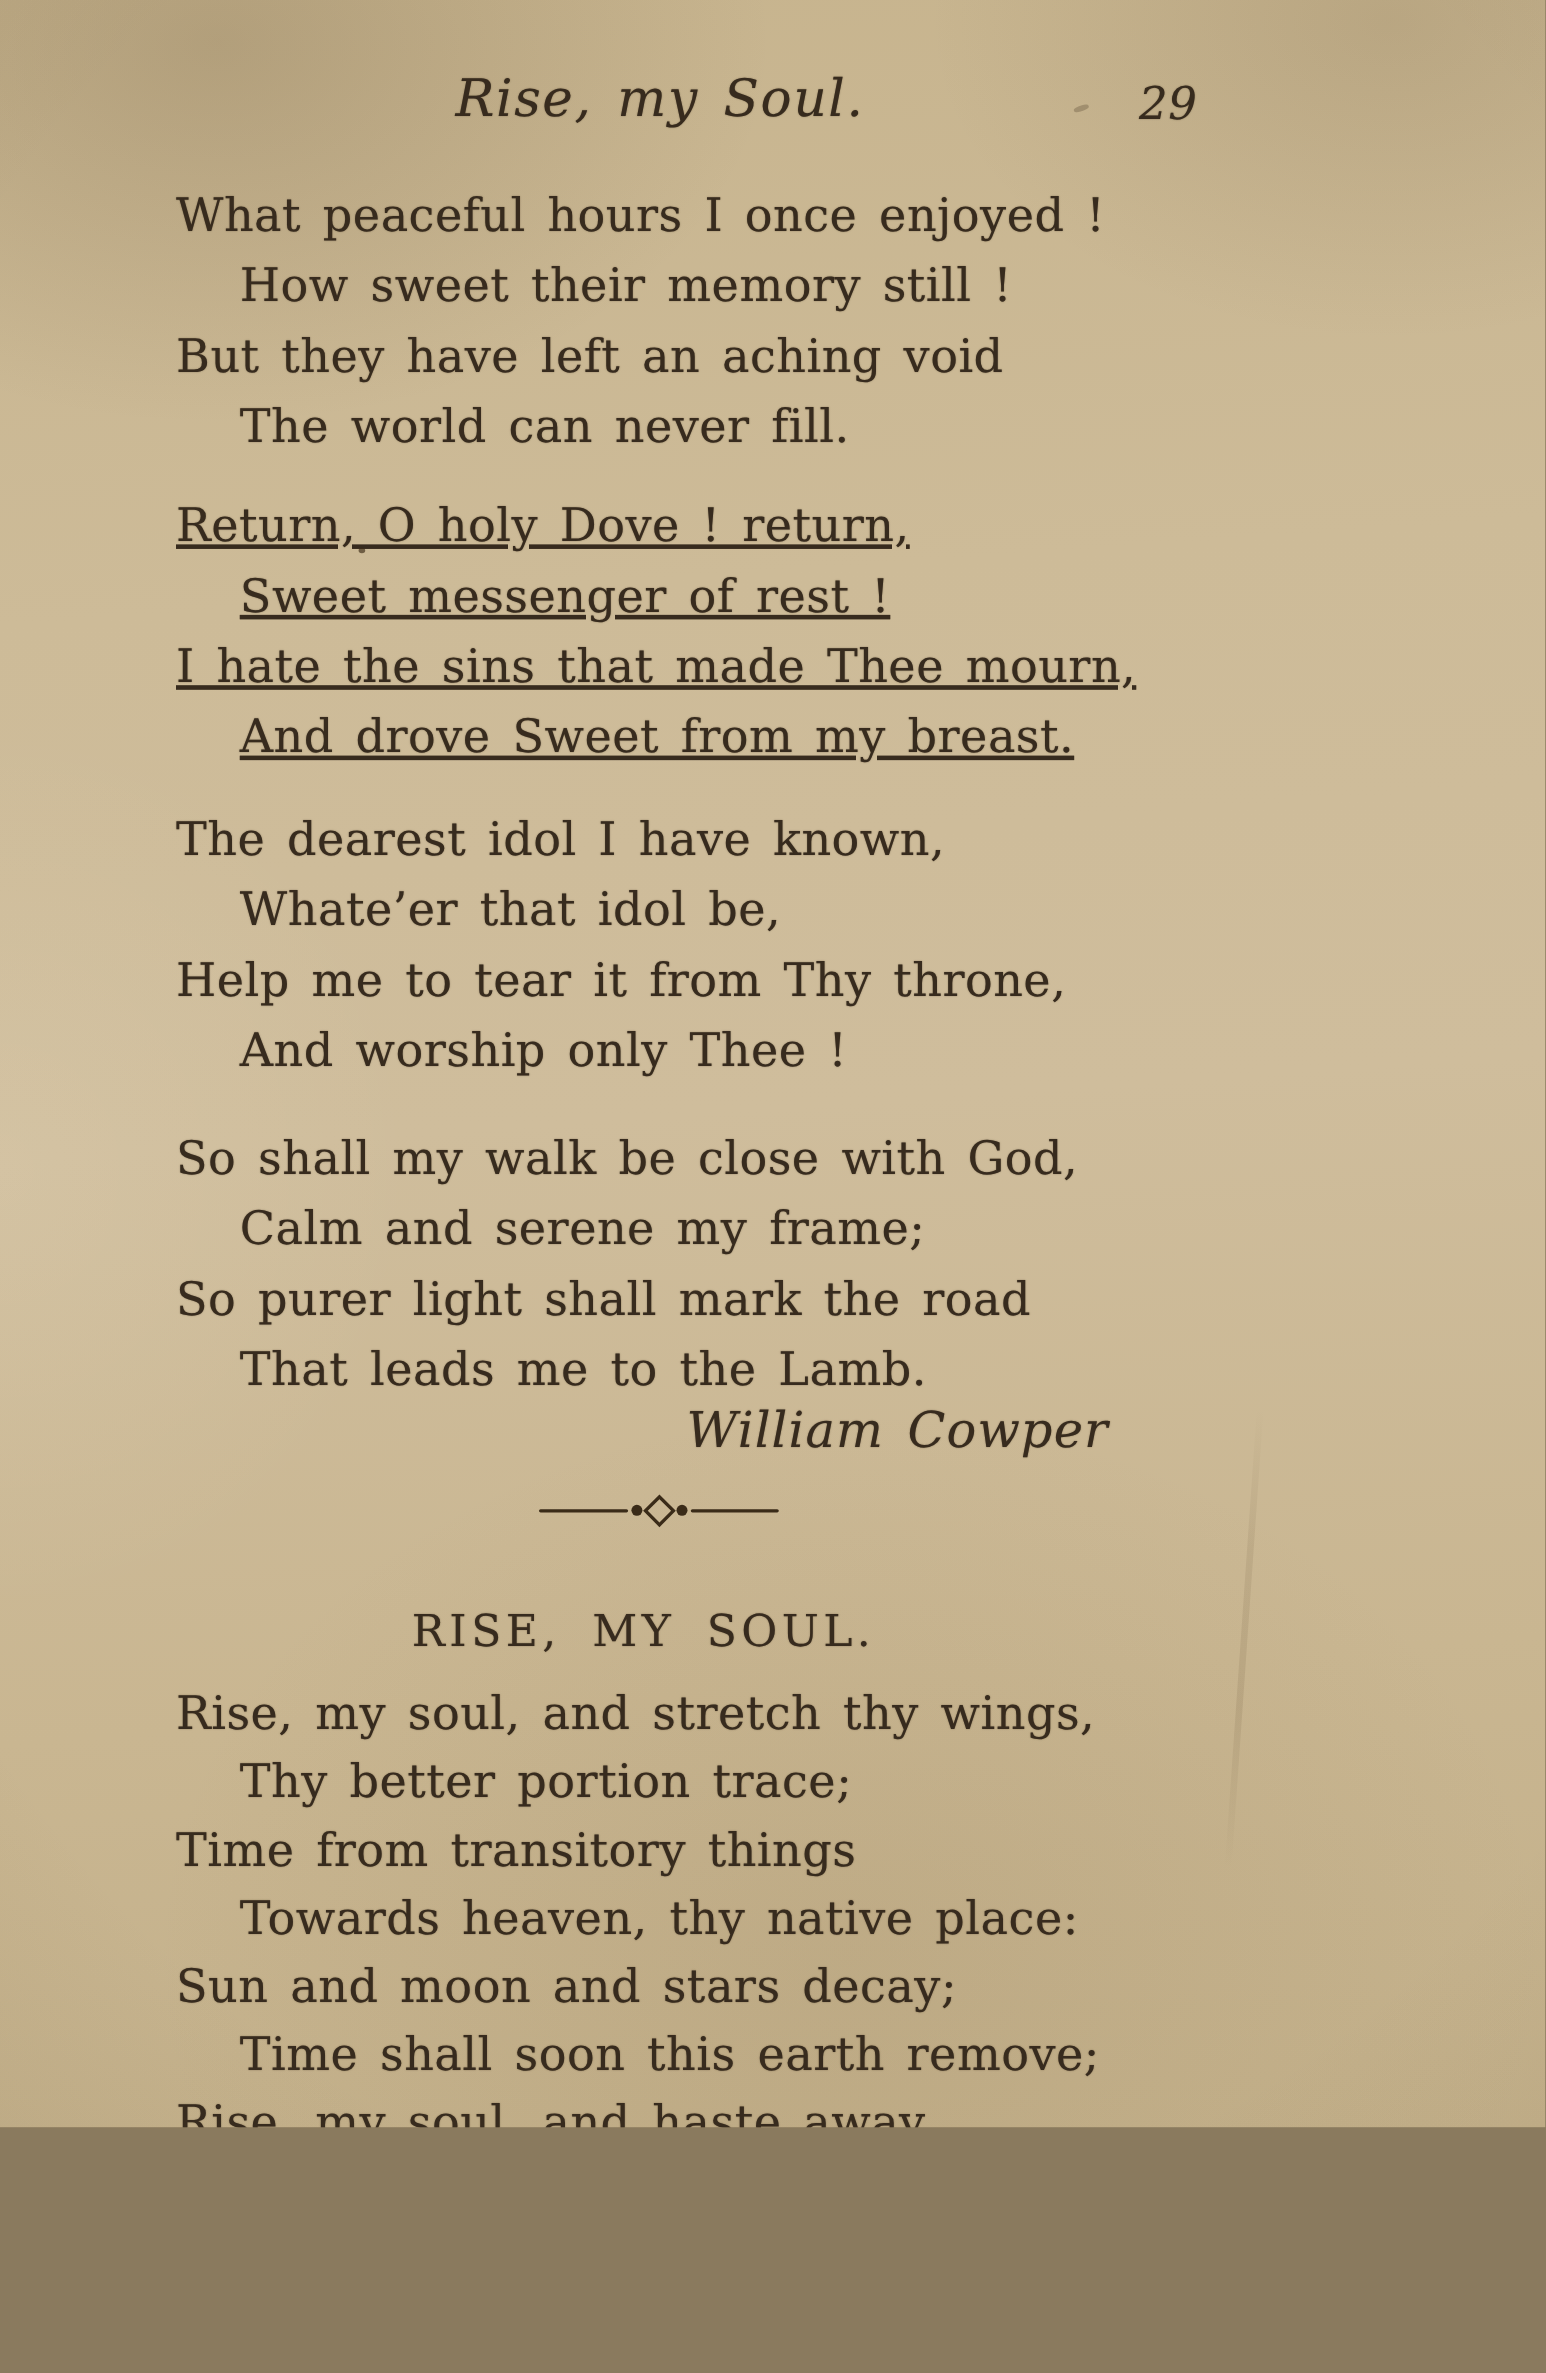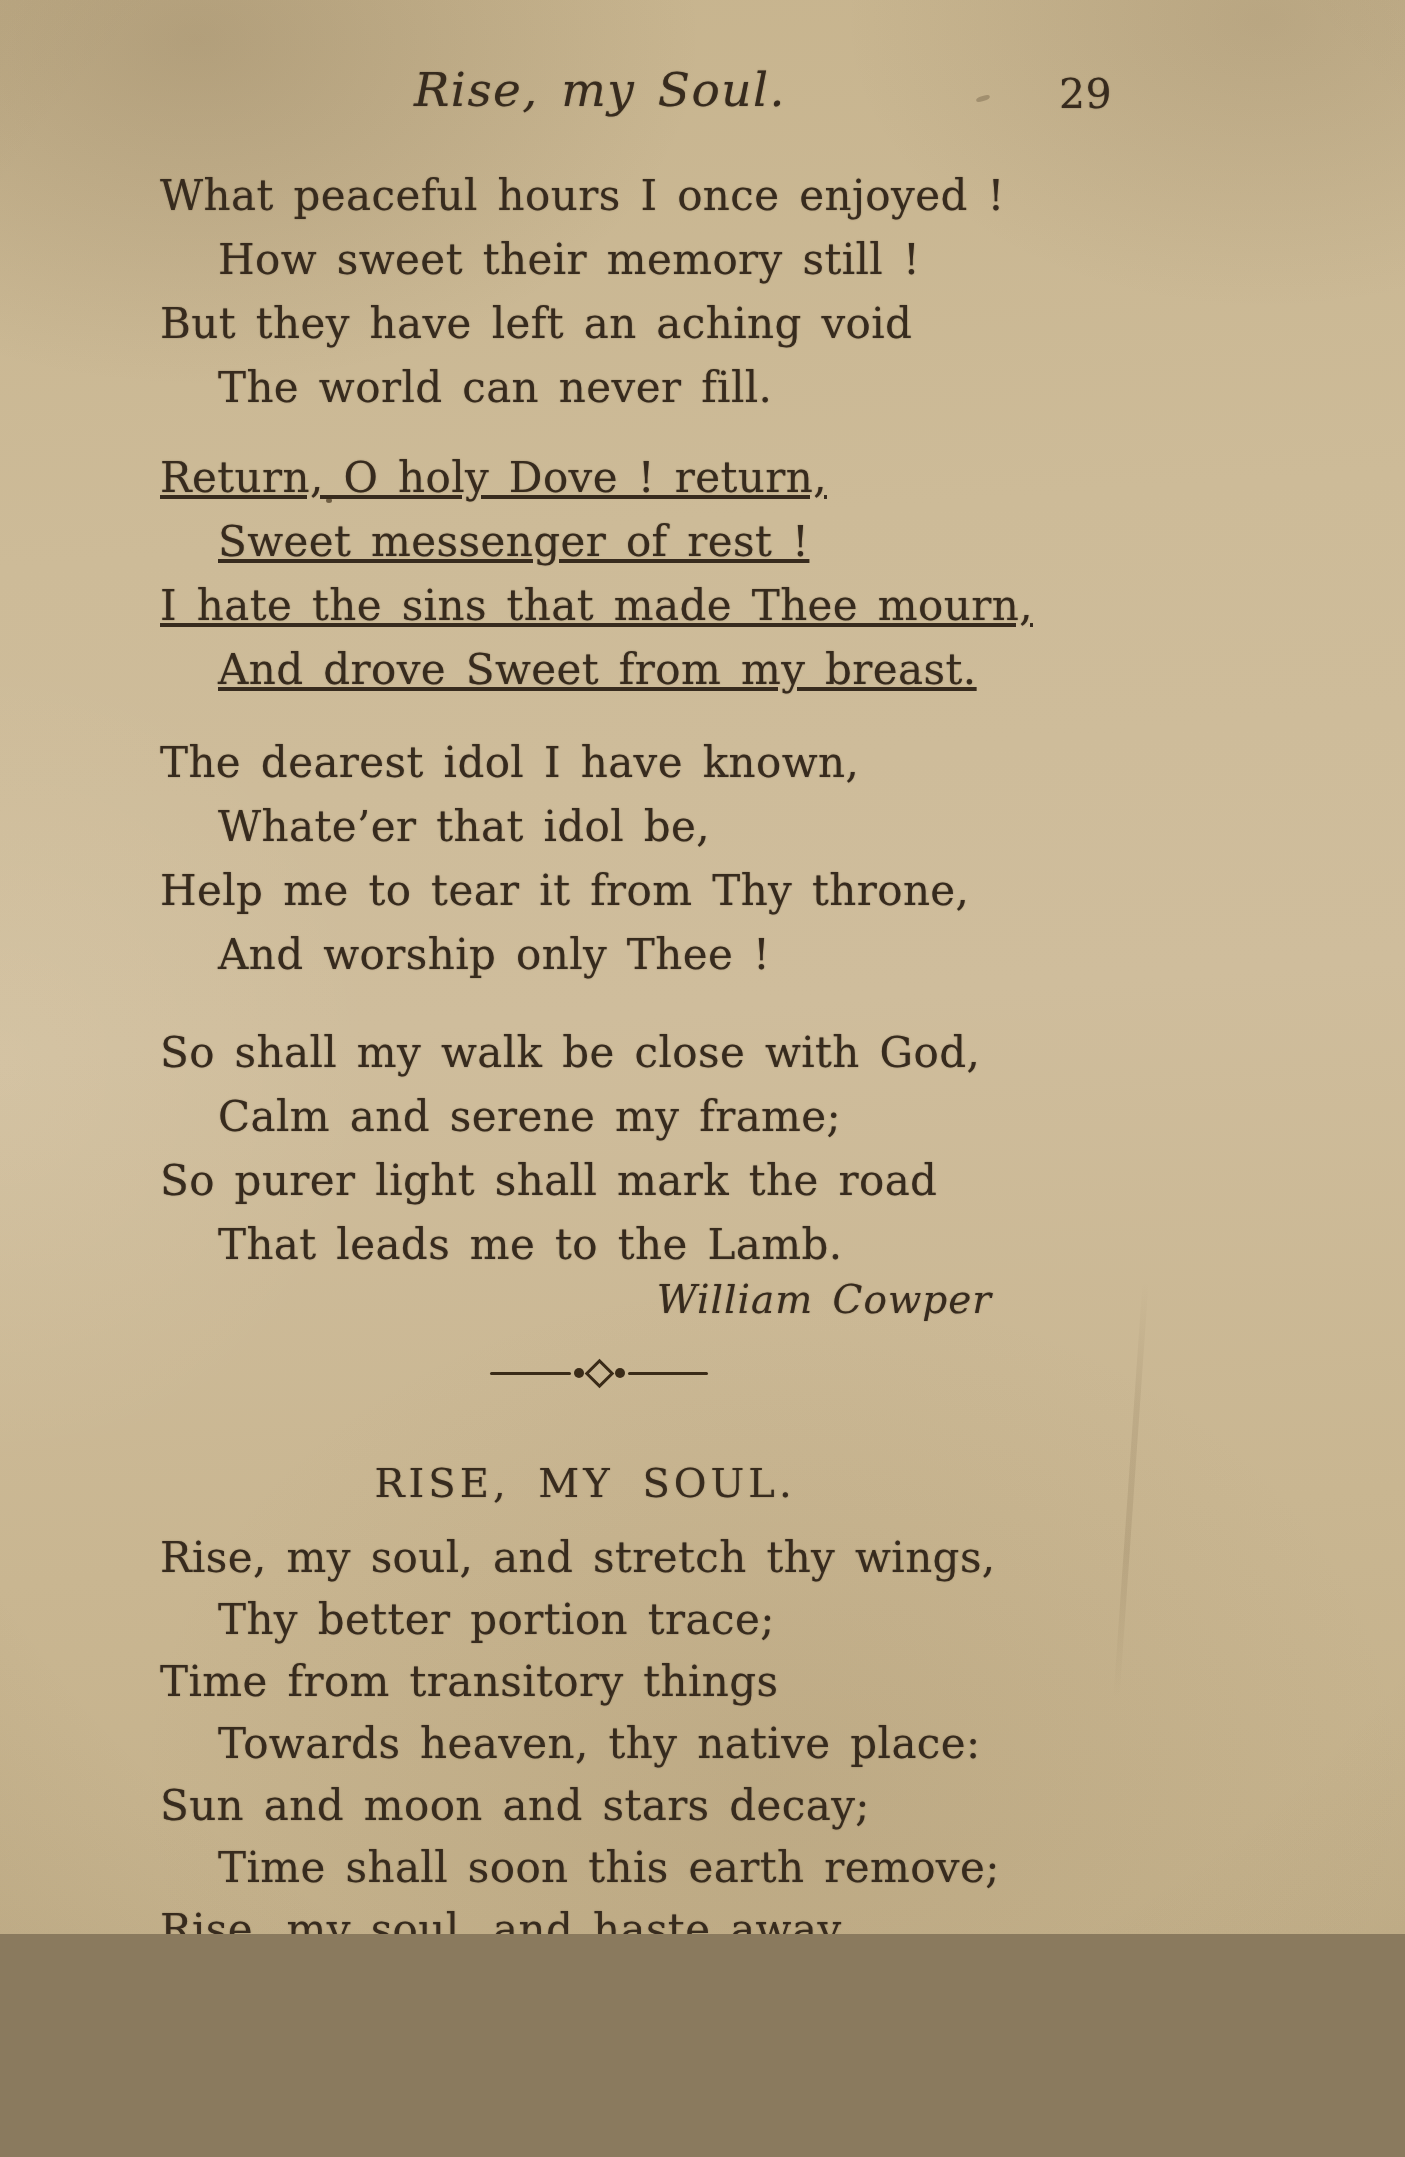--- a/index.html
+++ b/index.html
@@ -34,38 +34,39 @@
     text-align: center;
     font-style: italic;
     font-size: 47px;
     line-height: 60px;
     letter-spacing: 1.5px;
   }
   .page-number {
     top: 66px; left: 1012px; width: 100px;
     font-size: 41px;
     line-height: 56px;
-    text-align: right;
+    text-align: center;
+    font-style: italic;
   }
   .stanza {
     left: 160px; width: 960px;
     font-size: 42px;
     line-height: 64px;
   }
   .stanza.p2 { line-height: 62px; }
   .stanza .indent { padding-left: 58px; }
   .s1 { top: 164px; }
   .s2 { top: 446px; text-decoration: underline; }
   .s3 { top: 731px; }
   .s4 { top: 1021px; }
   .attribution {
-    top: 1272px; left: 144px; width: 848px;
+    top: 1272px; left: 160px; width: 848px;
     text-align: right;
     font-style: italic;
-    font-size: 39px;
+    font-size: 45px;
     line-height: 56px;
     letter-spacing: 1px;
   }
   .divider {
     position: absolute;
     top: 1361px; left: 490px; width: 218px; height: 24px;
     display: flex;
     align-items: center;
     justify-content: center;
   }

